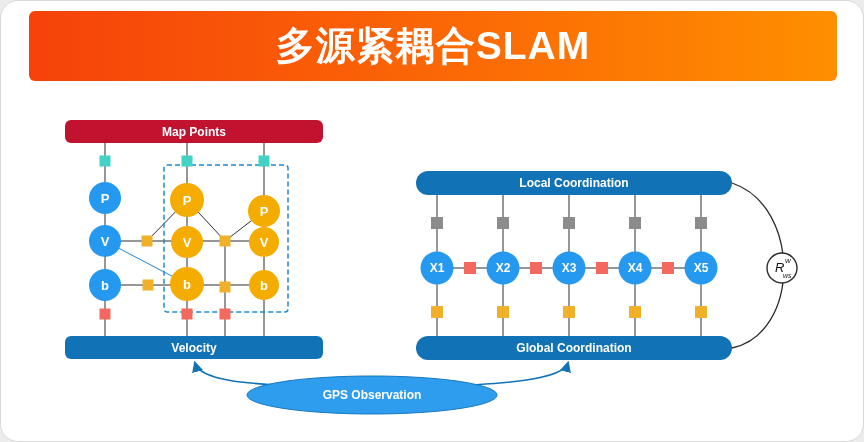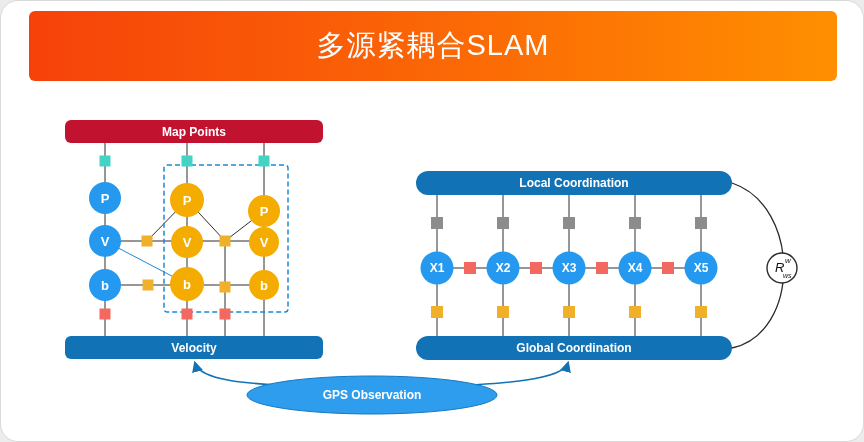--- a/index.html
+++ b/index.html
@@ -26,22 +26,22 @@
     width: 808px; height: 70px;
     border-radius: 6px;
     background: linear-gradient(90deg, #f6420a 0%, #fb6a05 55%, #ff8f00 100%);
     display: flex;
     align-items: center;
     justify-content: center;
   }
   .banner h1 {
     margin: 4px;
     color: #ffffff;
-    font-size: 29px;
-    font-weight: normal;
+    font-size: 39px;
+    font-weight: bold;
     letter-spacing: 1px;
   }
   svg text {
     font-family: "Liberation Sans", sans-serif;
   }
   .bar-label {
     fill: #ffffff;
     font-size: 12px;
     font-weight: bold;
   }

